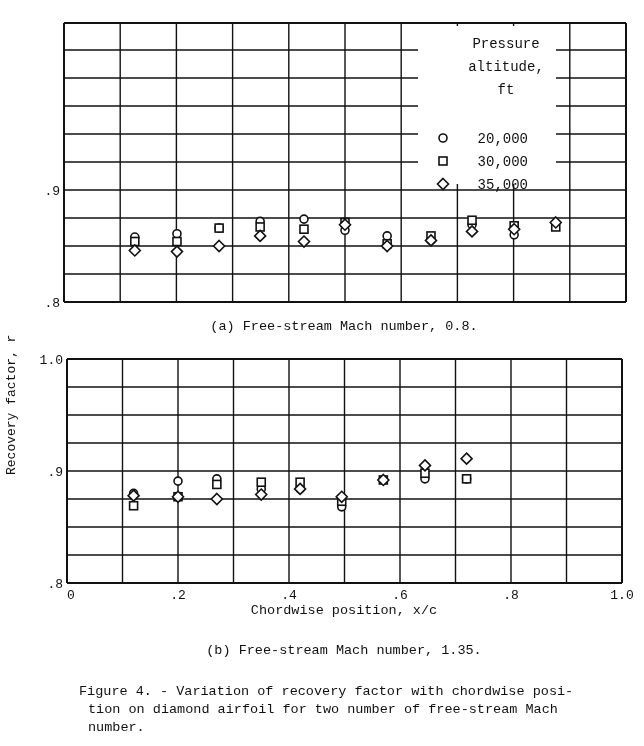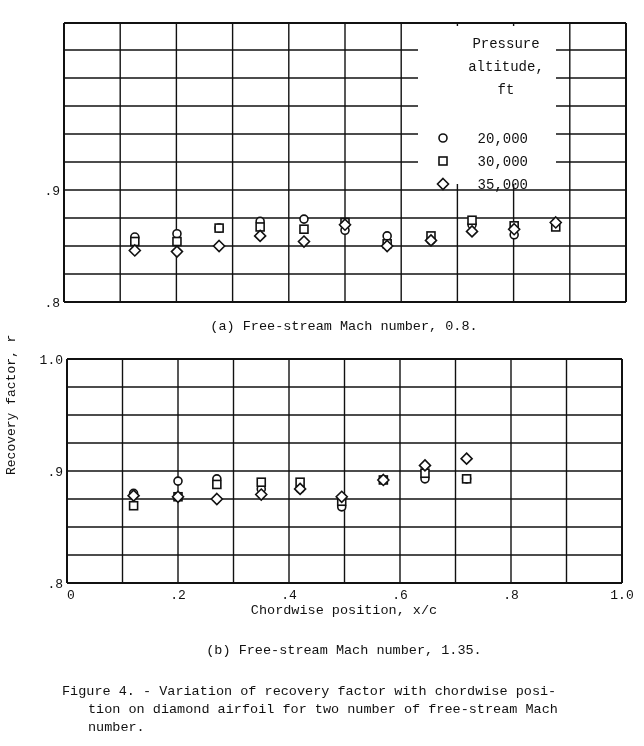--- a/index.html
+++ b/index.html
@@ -143,15 +143,15 @@
       <polygon points="383.34999999999997,474.46000000000004 388.84999999999997,479.96000000000004 383.34999999999997,485.46000000000004 377.84999999999997,479.96000000000004" fill="#fff" stroke="#111" stroke-width="1.6"></polygon>
       <polygon points="424.975,459.9 430.475,465.4 424.975,470.9 419.475,465.4" fill="#fff" stroke="#111" stroke-width="1.6"></polygon>
       <polygon points="466.59999999999997,453.18 472.09999999999997,458.68 466.59999999999997,464.18 461.09999999999997,458.68" fill="#fff" stroke="#111" stroke-width="1.6"></polygon>
     </g>
   <text class="txt" x="0" y="0" font-size="13" transform="translate(15,475) rotate(-90)">Recovery factor, r</text>
   <text class="txt" x="344" y="614" font-size="13.5" text-anchor="middle">Chordwise position, x/c</text>
   <text class="txt" x="344" y="330" font-size="13.5" text-anchor="middle">(a) Free-stream Mach number, 0.8.</text>
   <text class="txt" x="344" y="654" font-size="13.5" text-anchor="middle">(b) Free-stream Mach number, 1.35.</text>
 </svg>
 
-<div class="caption" style="left:62px; top:682px;">Figure 4. - Variation of recovery factor with chordwise posi-</div>
+<div class="caption" style="left:79px; top:682px;">Figure 4. - Variation of recovery factor with chordwise posi-</div>
 <div class="caption" style="left:88px; top:700px;">tion on diamond airfoil for two number of free-stream Mach</div>
 <div class="caption" style="left:88px; top:718px;">number.</div>
 
 </body></html>

